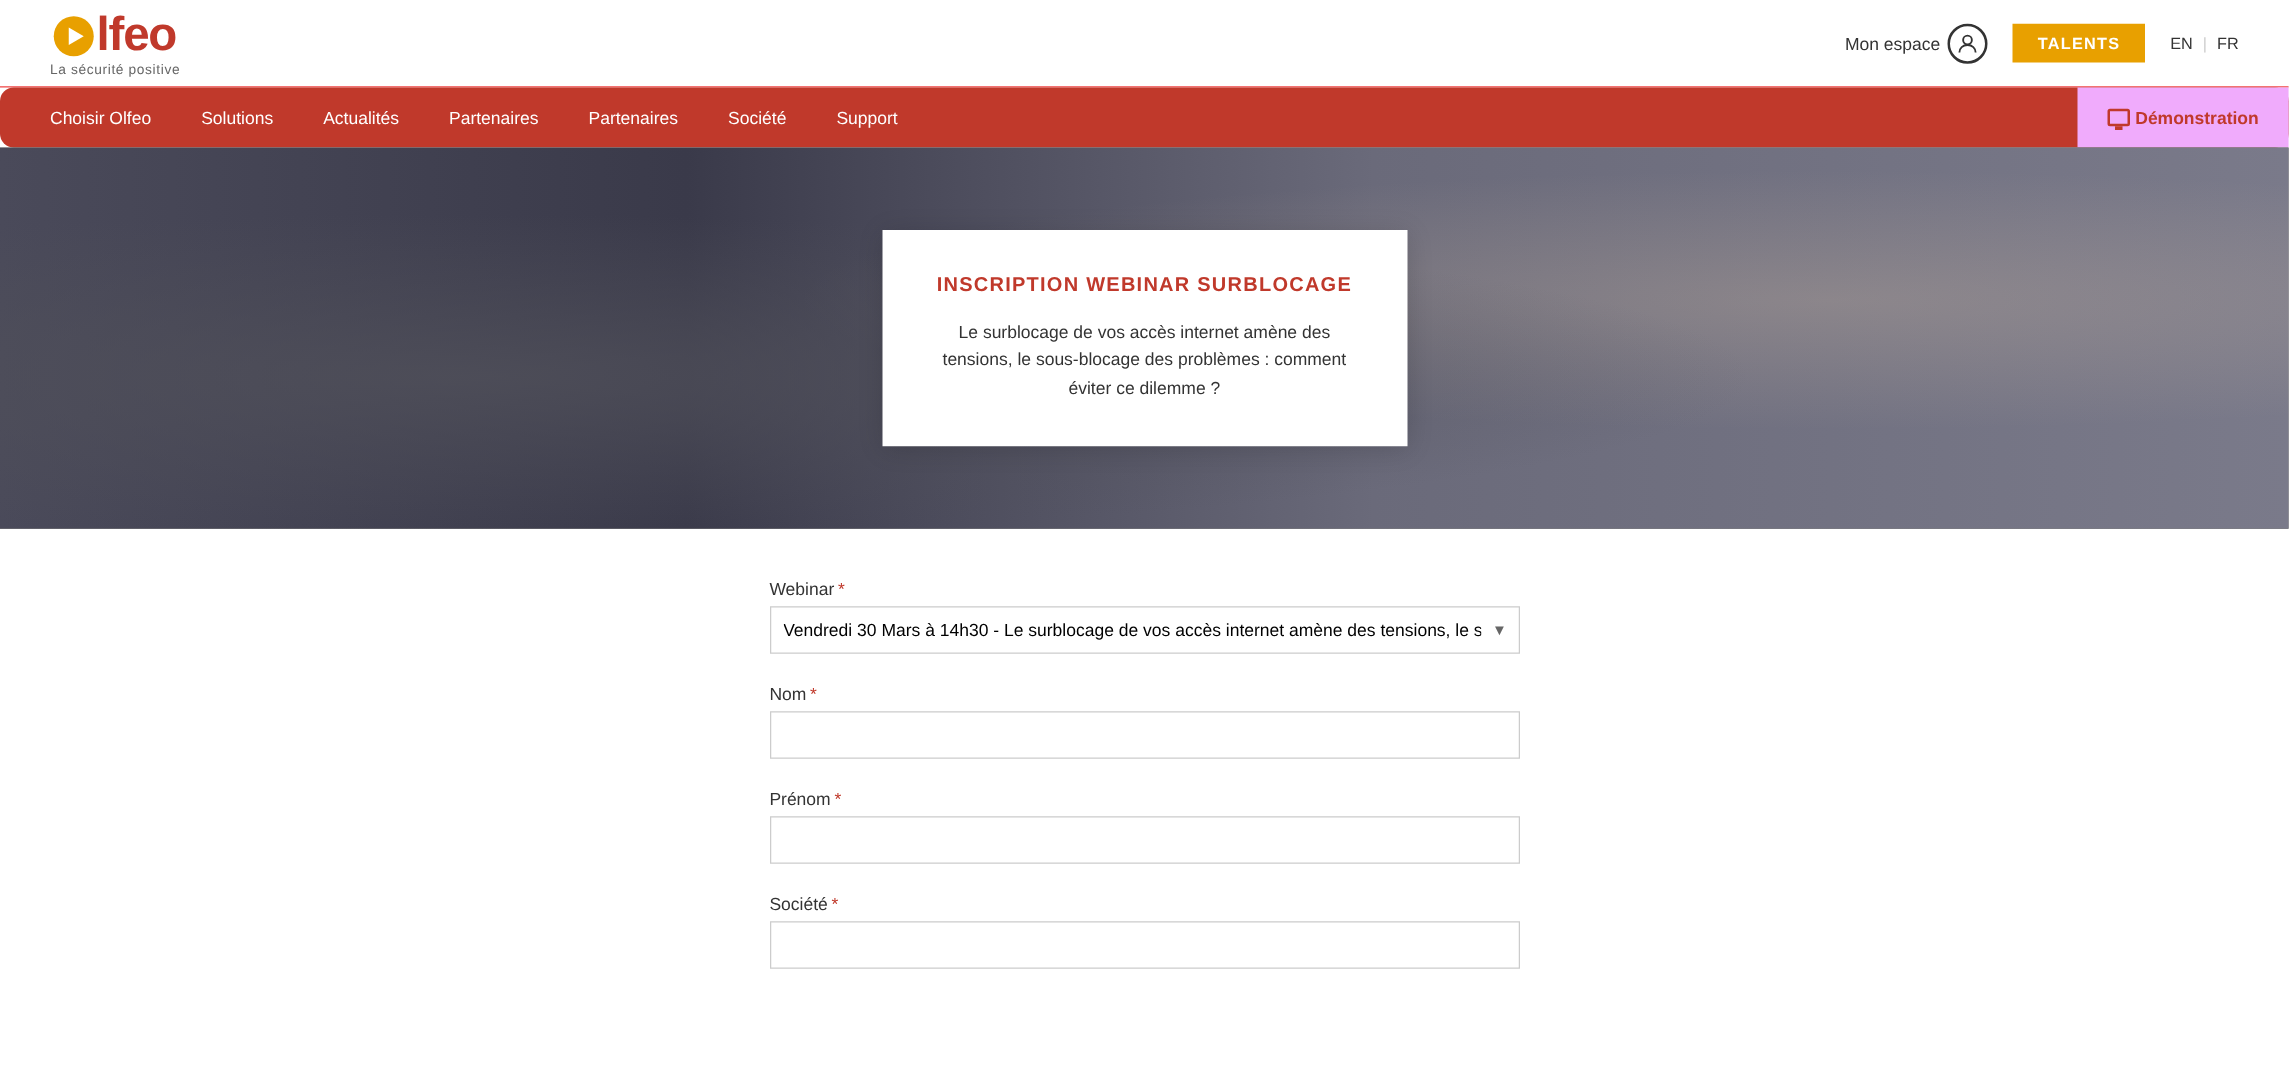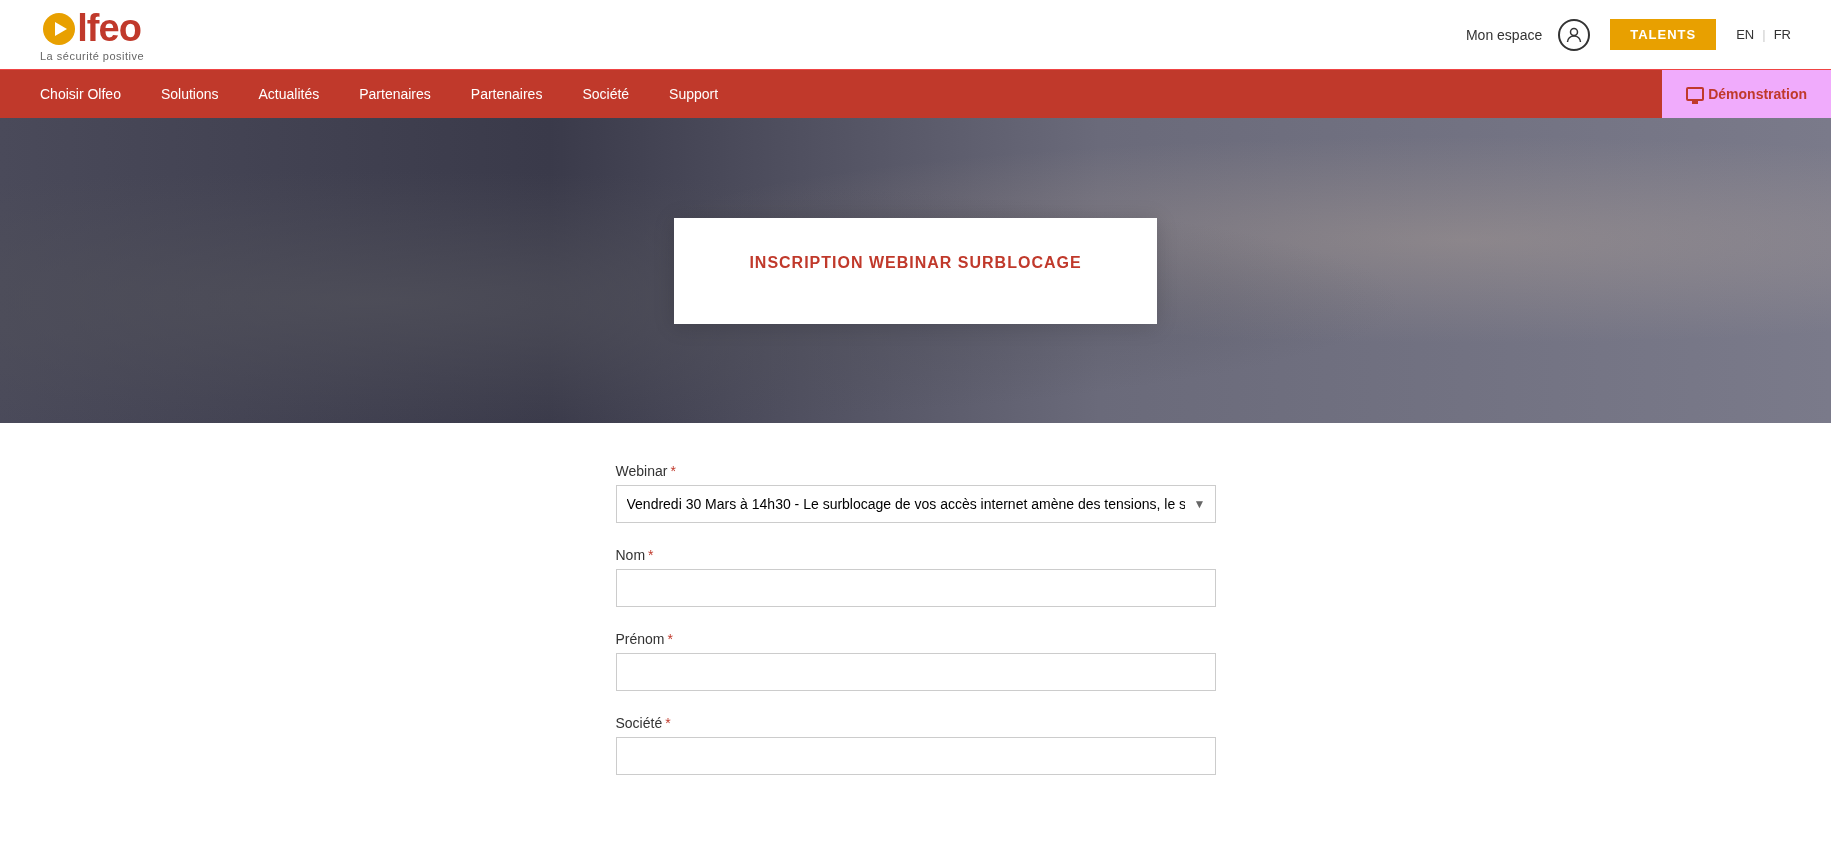--- a/index.html
+++ b/index.html
@@ -52,21 +52,21 @@
     }
 
     .header-right {
       display: flex;
       align-items: center;
       gap: 20px;
     }
     .mon-espace {
       display: flex;
       align-items: center;
-      gap: 16px;
+      gap: 6px;
       font-size: 14px;
       color: #333;
       cursor: pointer;
     }
     .user-icon {
       width: 32px;
       height: 32px;
       border: 2px solid #333;
       border-radius: 50%;
       display: flex;
@@ -91,20 +91,21 @@
     }
     .lang-item { cursor: pointer; }
     .lang-separator { color: #ccc; }
 
     
     .nav-bar {
       background: #c0392b;
       display: flex;
       align-items: center;
       height: 48px;
+      border-radius: 11px;
     }
     .nav-items {
       display: flex;
       align-items: center;
       flex: 1;
       padding: 0 40px;
       gap: 40px;
     }
     .nav-item {
       color: #fff;
@@ -166,21 +167,21 @@
       inset: 0;
       background: 
         radial-gradient(ellipse at 20% 60%, rgba(80,80,90,0.8) 0%, transparent 50%),
         radial-gradient(ellipse at 80% 40%, rgba(200,180,160,0.3) 0%, transparent 40%);
     }
     .hero-card {
       position: relative;
       z-index: 10;
       background: #fff;
       padding: 36px 40px;
-      width: 483px;
+      width: 420px;
       text-align: center;
       box-shadow: 0 2px 20px rgba(0,0,0,0.15);
     }
     .hero-card-title {
       color: #c0392b;
       font-size: 16px;
       font-weight: bold;
       letter-spacing: 1px;
       margin-bottom: 16px;
     }
@@ -287,20 +288,21 @@
     <div class="monitor-icon"></div>
     <span>Démonstration</span>
   </div>
 </nav>
 
 <section class="hero">
   <div class="hero-bg"></div>
   <div class="hero-overlay"></div>
   <div class="hero-card">
     <div class="hero-card-title">INSCRIPTION WEBINAR SURBLOCAGE</div>
+    <div class="hero-card-text">Le surblocage de vos accès internet amène des tensions, le sous-blocage des problèmes : comment éviter ce dilemme ?</div>
   </div>
 </section>
 
 <section class="form-section">
 
   <div class="form-group">
     <label class="form-label">
       <span>Webinar</span><span class="required-star">*</span>
     </label>
     <div class="select-wrapper">

